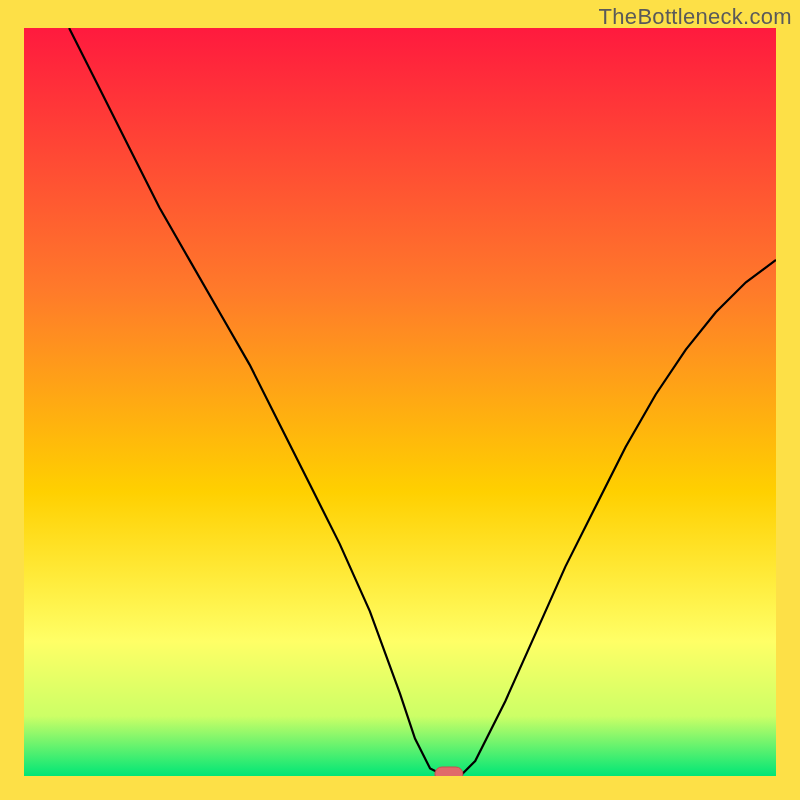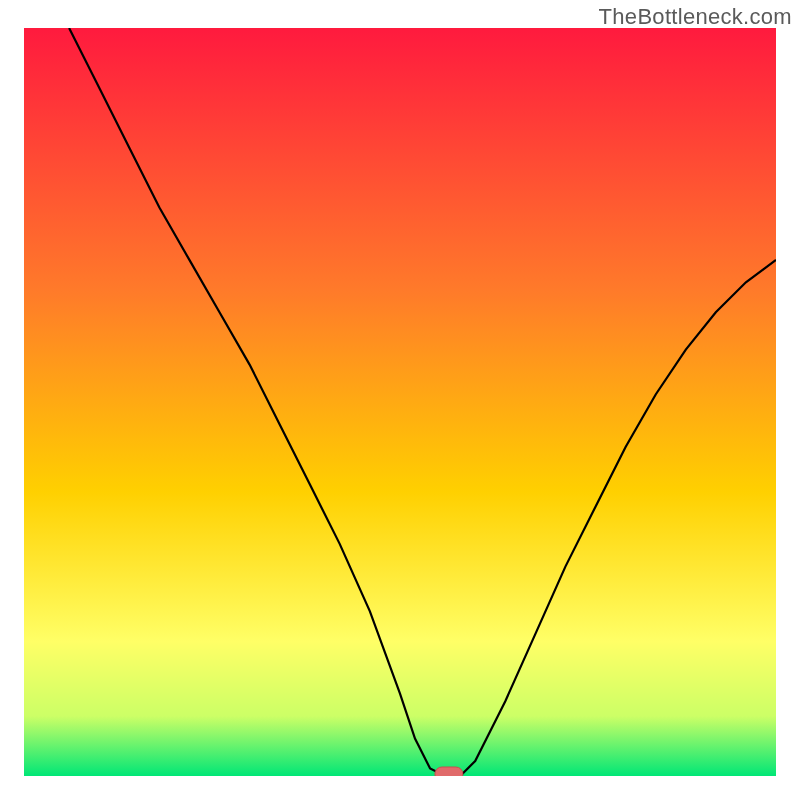--- a/index.html
+++ b/index.html
@@ -8,21 +8,21 @@
     width: 800px;
     height: 800px;
     background: #000;
     font-family: Arial, Helvetica, sans-serif;
     overflow: hidden;
   }
   .frame {
     position: relative;
     width: 800px;
     height: 800px;
-    background: #ffffff;
+    background: #fde047;
   }
   .watermark {
     position: absolute;
     top: 4px;
     right: 8px;
     color: #5a5a5a;
     font-size: 22px;
     font-weight: 500;
     letter-spacing: 0.3px;
     user-select: none;

